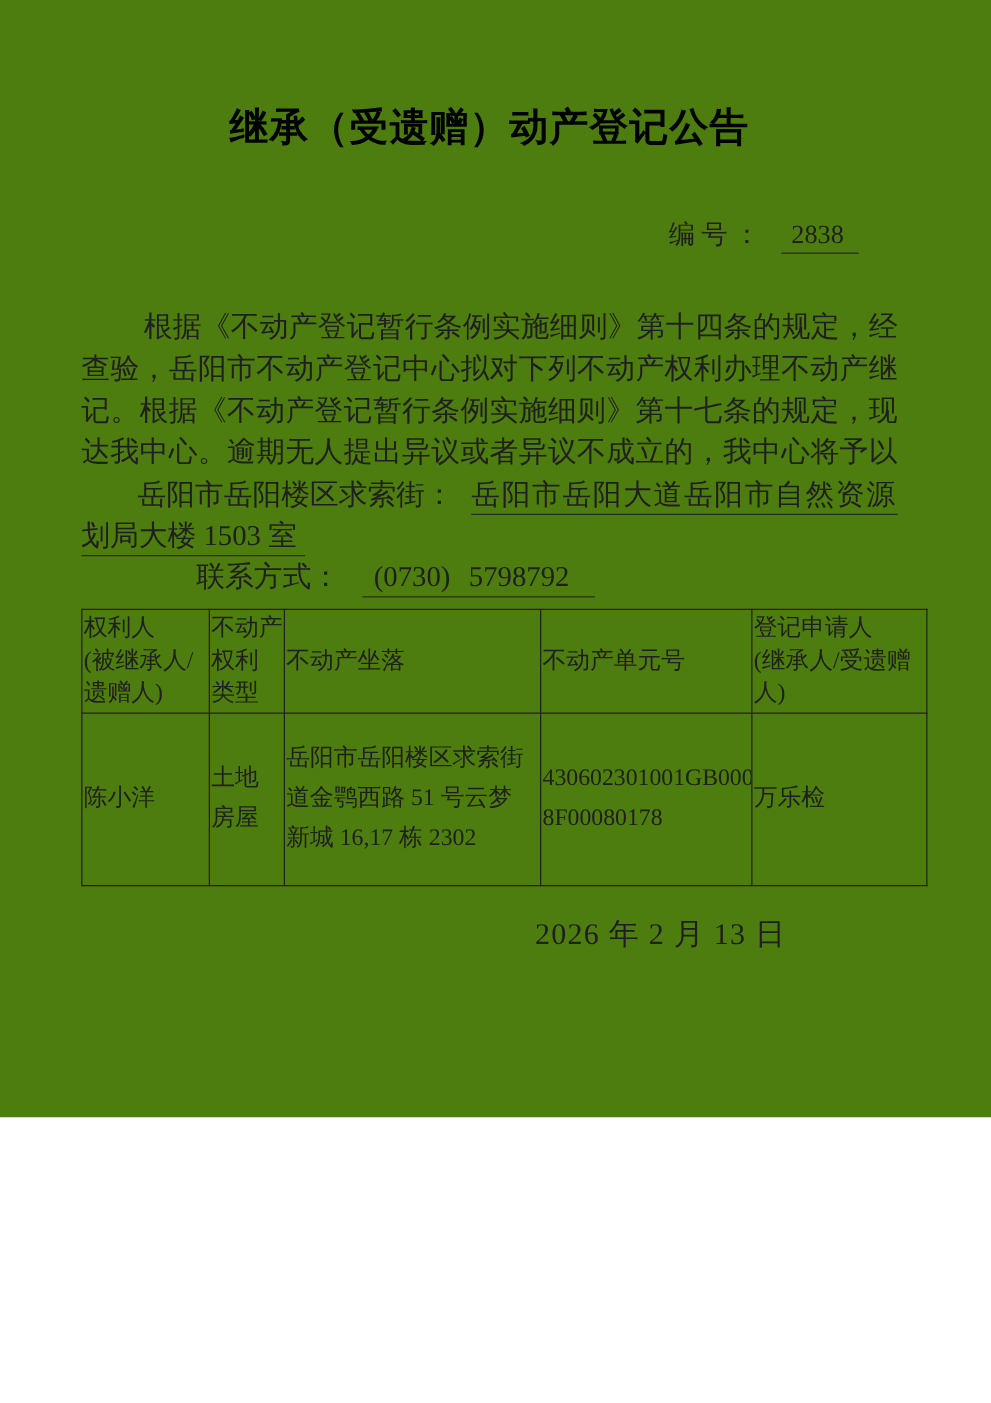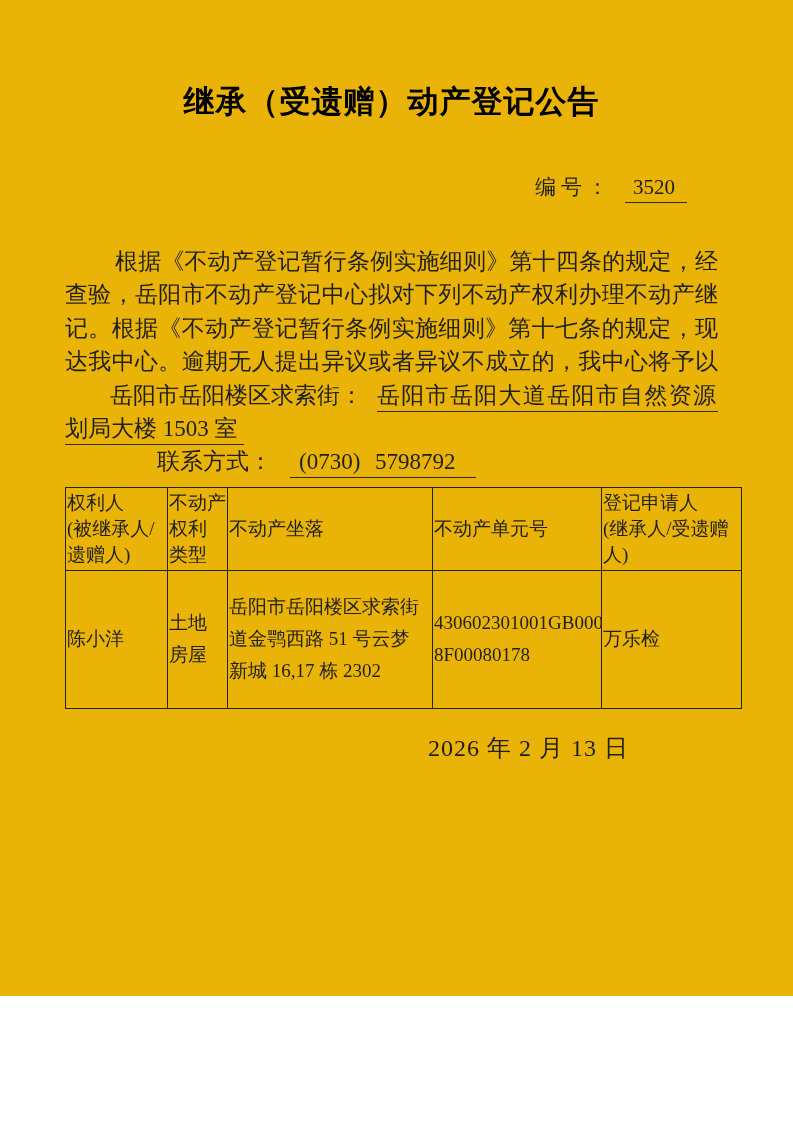--- a/index.html
+++ b/index.html
@@ -3,22 +3,22 @@
 <meta charset="utf-8">
 <style>
   html, body {
     margin: 0;
     padding: 0;
     background: #ffffff;
   }
   .page {
     position: relative;
     width: 793px;
-    height: 996px;
-    background: #eab308;
+    height: 894px;
+    background: #4d7c0f;
     overflow: hidden;
     font-family: "Liberation Serif", "DejaVu Serif", serif;
     color: #1f1f1f;
     box-sizing: border-box;
     padding: 0 75px 0 65px;
   }
   .doc-title {
     margin-top: 84px;
     text-align: center;
     font-family: "Liberation Sans", "DejaVu Sans", sans-serif;
@@ -131,21 +131,21 @@
   }
 </style>
 </head>
 <body>
 
 <div class="page">
 
   <div class="doc-title">继承（受遗赠）动产登记公告</div>
 
   <div class="serial-row">
-    <span class="serial-label">编号：</span><span class="serial-value">3520</span>
+    <span class="serial-label">编号：</span><span class="serial-value">2838</span>
   </div>
 
   <div class="body-block">
     <div class="bline first">根据《不动产登记暂行条例实施细则》第十四条的规定，经初步</div>
     <div class="bline">查验，岳阳市不动产登记中心拟对下列不动产权利办理不动产继承登</div>
     <div class="bline">记。根据《不动产登记暂行条例实施细则》第十七条的规定，现予公</div>
     <div class="bline">达我中心。逾期无人提出异议或者异议不成立的，我中心将予以登记。</div>
 
     <div class="addr-line">
       <span class="addr-label">岳阳市岳阳楼区求索街：</span>

